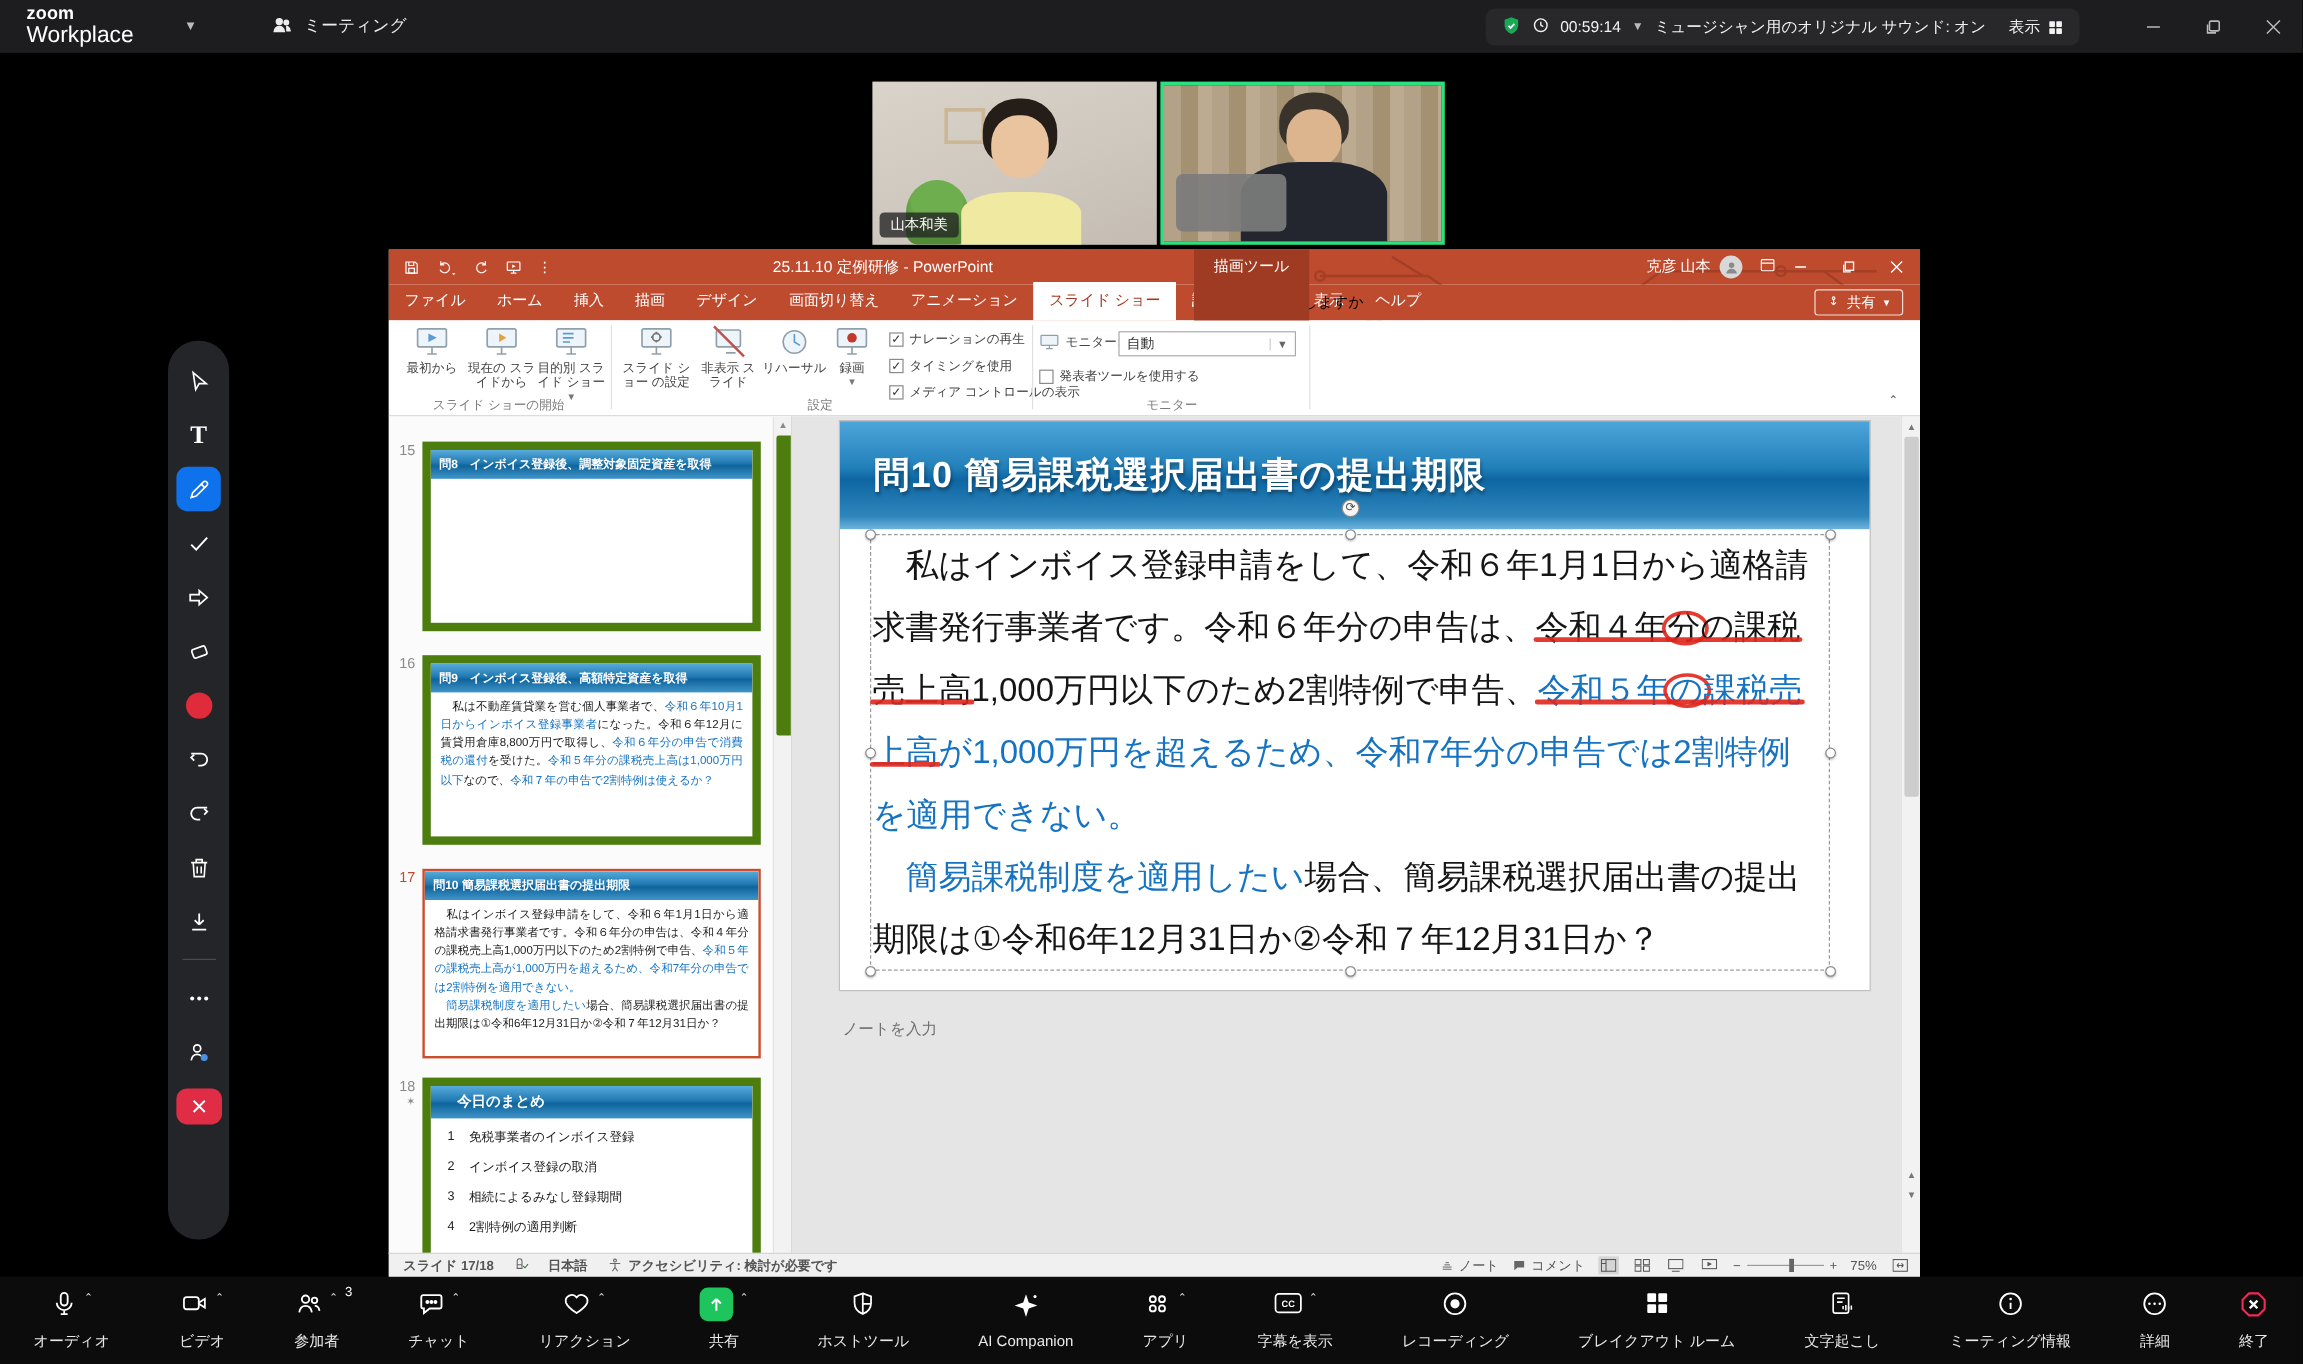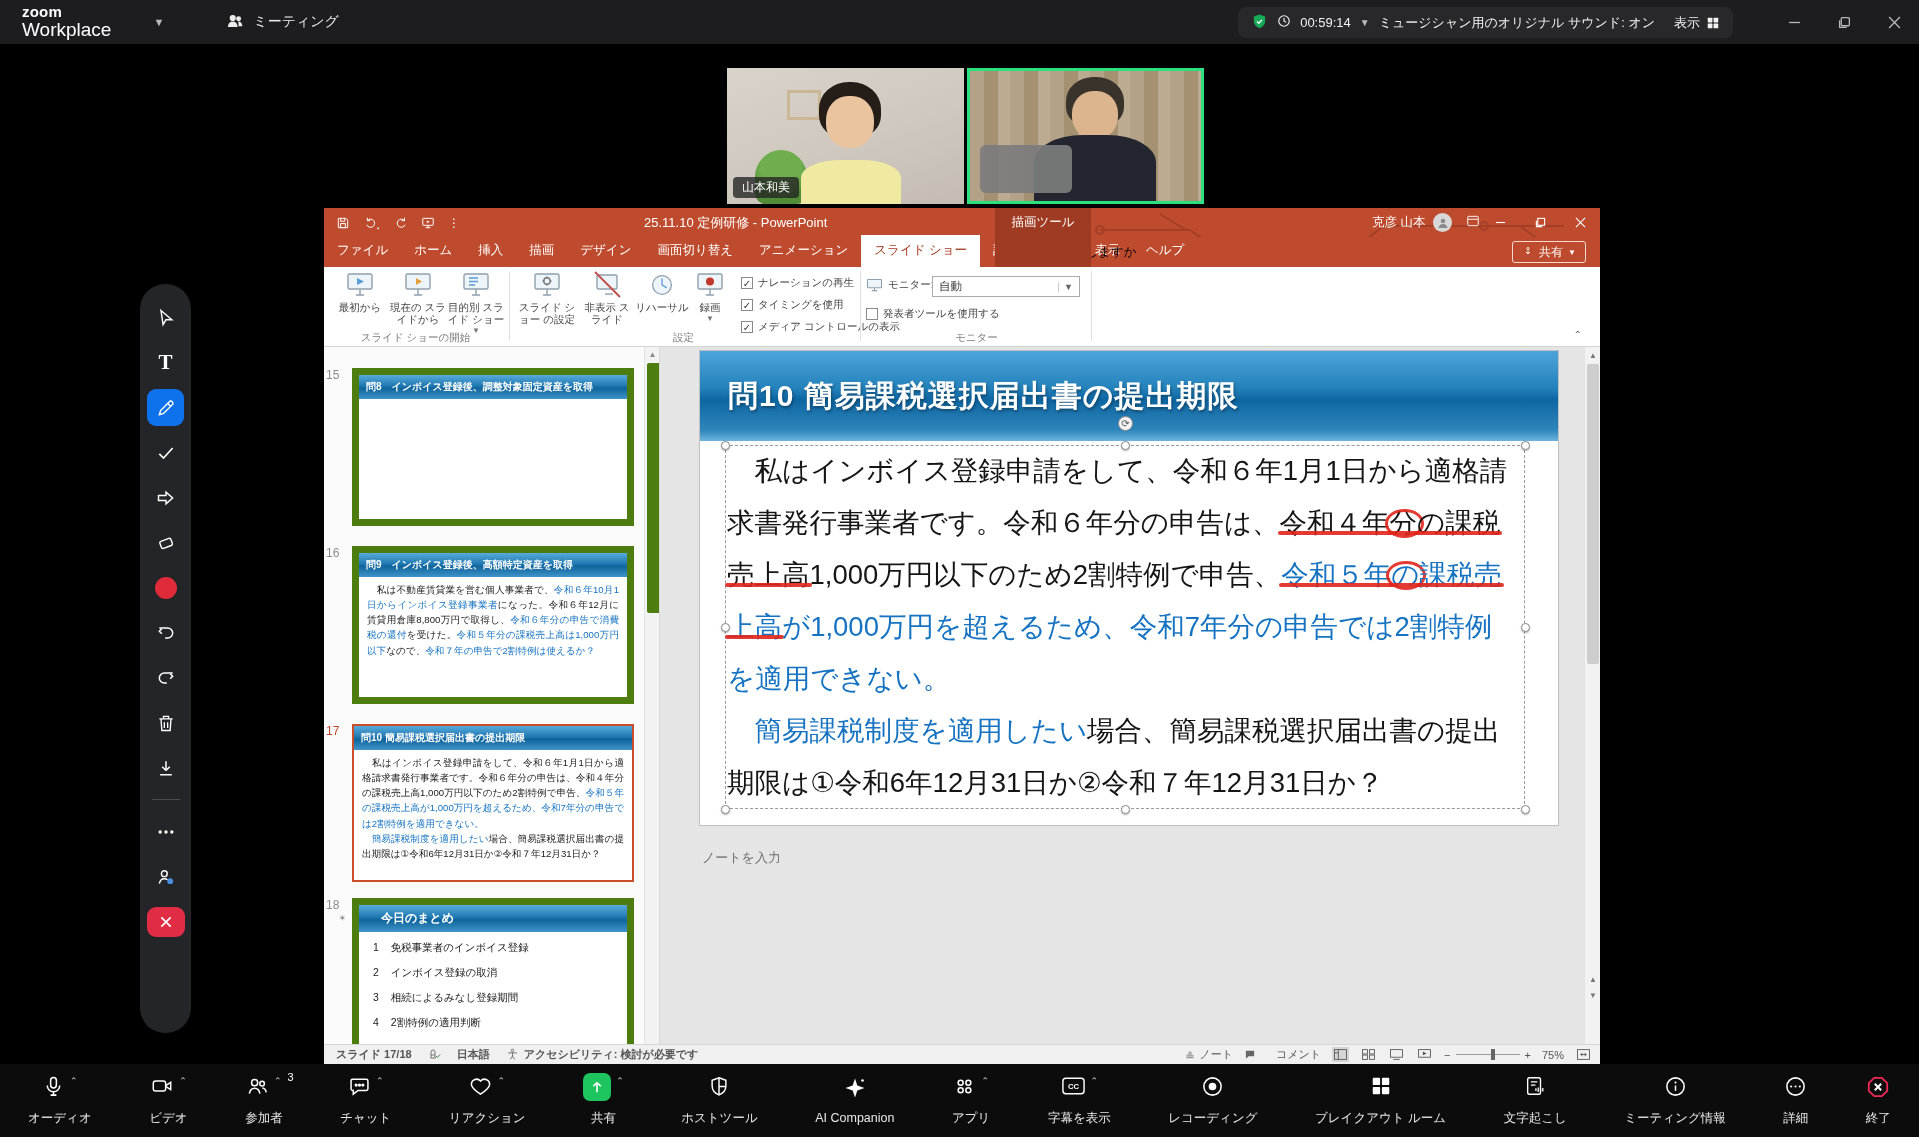--- a/index.html
+++ b/index.html
@@ -77,21 +77,21 @@
   .cbox { width:12px; height:12px; border:1px solid #8a8a8a; background:#fff; display:flex; align-items:center; justify-content:center; font-size:10px; color:#333; flex:none; }
   .combo { position:absolute; width:148px; height:21px; border:1px solid #ababab; background:#fff; display:flex; align-items:center; font-size:11.5px; color:#333; padding:0 6px; }
   .combo .drop { margin-left:auto; color:#666; font-size:9px; border-left:1px solid #ccc; padding-left:5px; }
   .collapse-chev { position:absolute; right:18px; bottom:6px; color:#666; font-size:10px; }
 
   
   .slides-panel { position:absolute; left:0; top:139px; width:336px; height:698px; background:#fbfbfb; border-right:1px solid #d9d9d9; overflow:hidden; }
   .panel-scroll { position:absolute; right:0; top:0; width:15px; height:698px; background:#f2f2f2; border-left:1px solid #e3e3e3; }
   .panel-scroll .arr { position:absolute; top:0; left:0; width:15px; height:15px; color:#888; font-size:8px; display:flex; align-items:center; justify-content:center; }
   .panel-scroll .thumb { position:absolute; left:2px; top:16px; width:11px; height:250px; background:#cdcdcd; border-radius:2px; }
-  .thumb-num { position:absolute; font-size:12px; color:#8a8a8a; width:20px; text-align:left; }
+  .thumb-num { position:absolute; font-size:12px; color:#8a8a8a; width:20px; text-align:right; }
   .thumb-num.sel { color:#c0492c; }
   .thumb-star { position:absolute; font-size:9px; color:#8a8a8a; width:20px; text-align:right; }
   .thumb { position:absolute; left:28px; width:282px; height:158px; background:#fff; border:7px solid #4d7c0f; overflow:hidden; }
   .thumb.sel { border:2px solid #c94f2c; }
   .t-banner { height:24px; background:linear-gradient(180deg,#58abdb 0%,#2079b2 45%,#0f649c 55%,#3f94c8 100%); color:#fff; font-weight:bold; font-size:10px; display:flex; align-items:center; padding:0 7px; white-space:nowrap; }
   .t-banner.big { height:27px; font-size:12px; padding-left:22px; }
   .t-body { padding:5px 8px 0; font-size:9.6px; line-height:1.58; color:#1a1a1a; text-align:justify; }
   .t-body .b { color:#1673c1; }
   .t-list { padding:9px 10px 0 14px; font-size:10.5px; color:#1a1a1a; }
   .t-list .row { display:flex; gap:12px; margin-bottom:11px; }
@@ -610,21 +610,21 @@
           <span>アクセシビリティ: 検討が必要です</span>
         </span>
       </div>
       <div class="rgt">
         <span style="display:flex; align-items:center; gap:4px;">
           <svg width="12" height="11" viewBox="0 0 24 24" fill="none" stroke="#666" stroke-width="1.8">
               <path d="M4 19h16M4 15h16M7 11h10M9 7h6"></path>
             </svg>
           <span>ノート</span>
         </span>
-        <span style="display:flex; align-items:center; gap:20px;">
+        <span style="display:flex; align-items:center; gap:4px;">
           <svg width="12" height="11" viewBox="0 0 24 24" fill="#666">
               <path d="M3 4h18v12H9l-6 5z"></path>
             </svg>
           <span>コメント</span>
         </span>
         <span class="view-ico on">
             <svg width="13" height="11" viewBox="0 0 24 20" fill="none" stroke="#555" stroke-width="1.6">
               <rect x="1" y="1" width="22" height="18"></rect>
               <path d="M8 1v18M1 7h7"></path>
             </svg>

